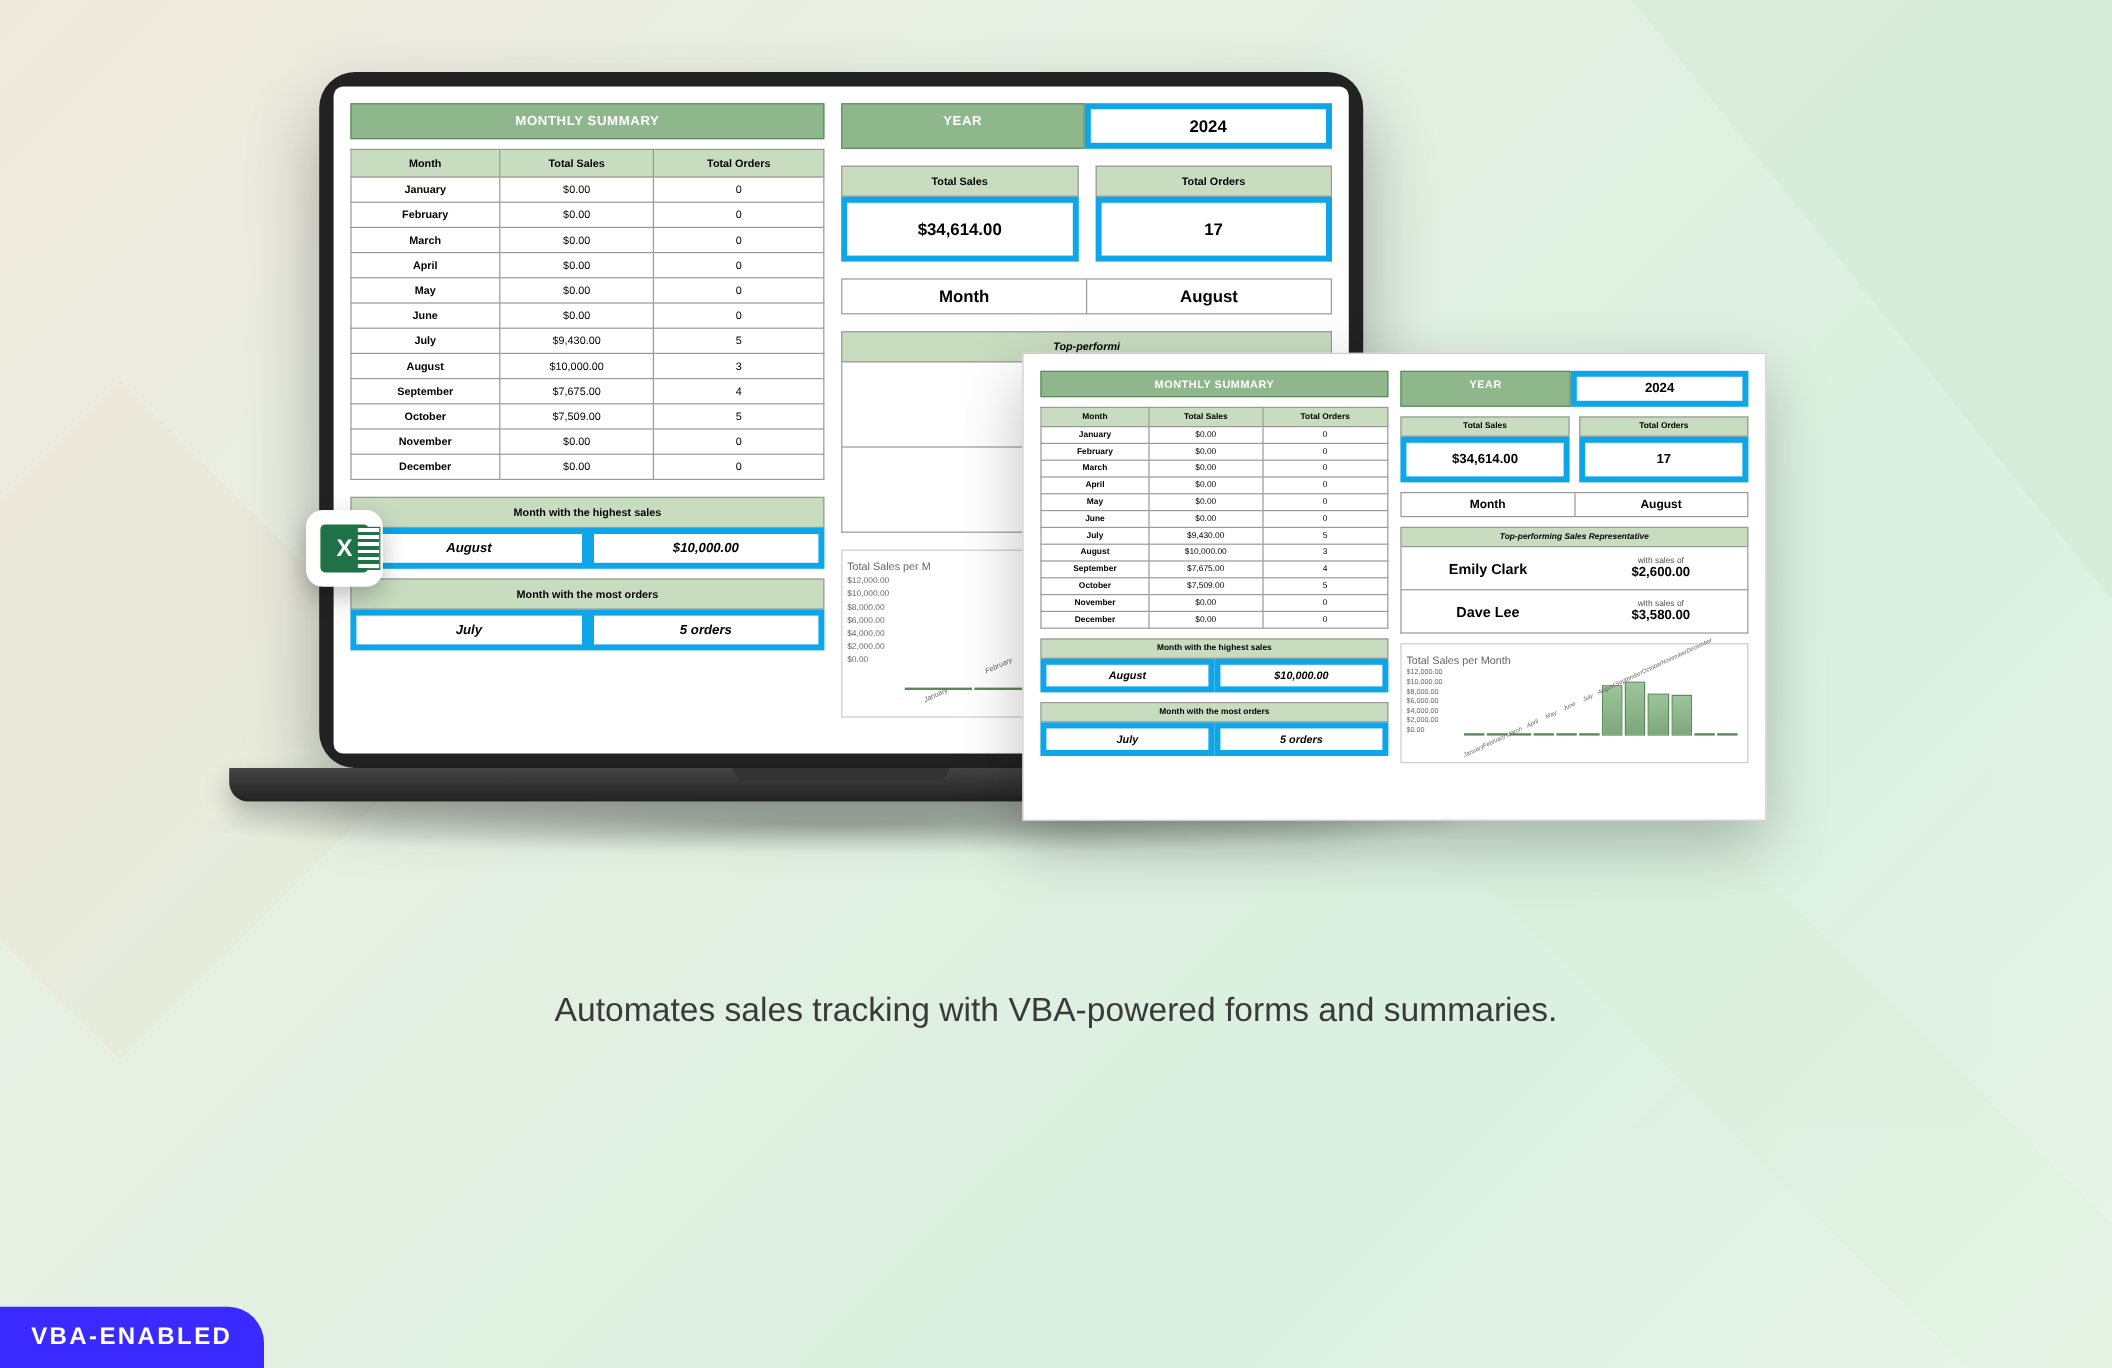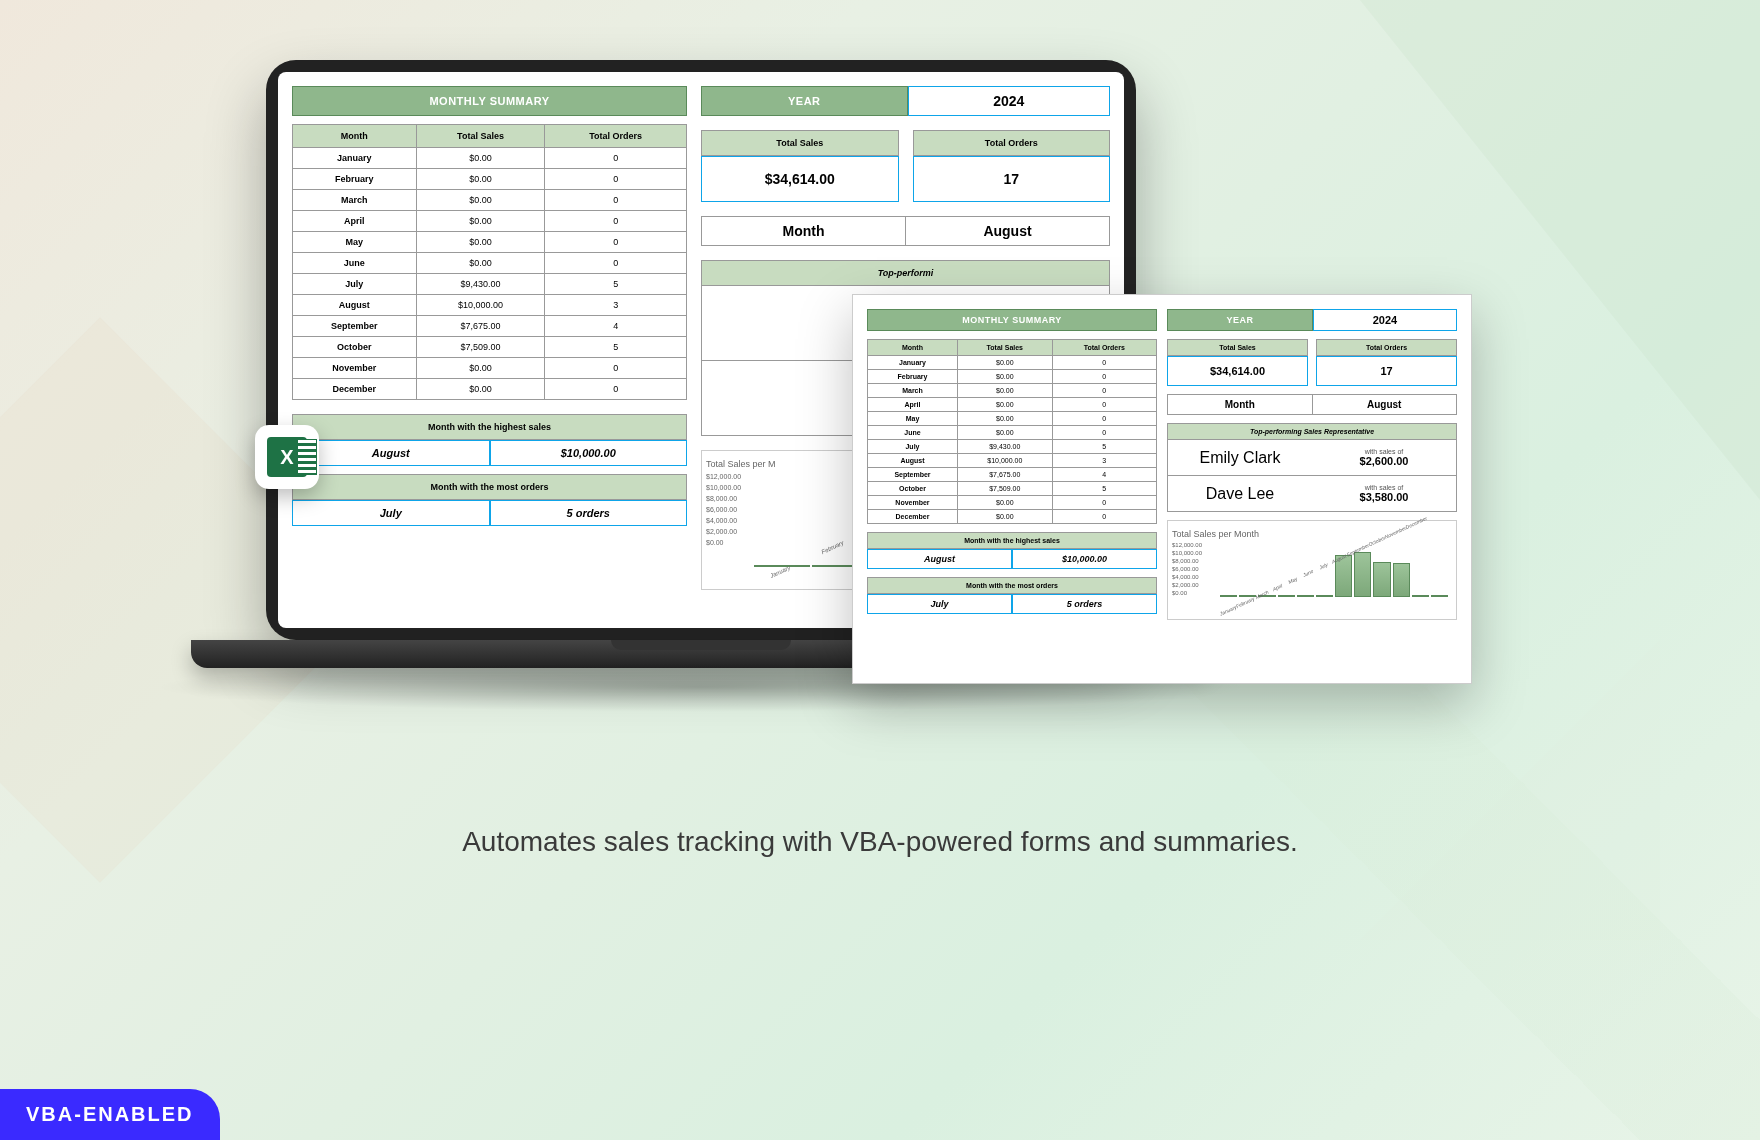--- a/index.html
+++ b/index.html
@@ -17,21 +17,21 @@
 .lap-base{width:1020px;height:28px;background:linear-gradient(#444,#222);margin-left:-75px;border-radius:0 0 16px 16px;box-shadow:0 10px 20px rgba(0,0,0,.25)}
 .lap-notch{width:180px;height:10px;background:#333;margin:0 auto;border-radius:0 0 12px 12px}
 .shadow{width:1100px;height:50px;margin:-6px 0 0 -115px;background:radial-gradient(ellipse,rgba(0,0,0,.25),transparent 70%);border-radius:50%}
 
 
 .ss{display:flex;gap:14px}
 .ss-left{flex:0 0 395px}
 .ss-right{flex:1}
 .hdr{background:#8fb78c;color:#fff;font-weight:bold;text-align:center;padding:8px;border:1px solid #5a8a5a;font-size:11px;letter-spacing:.5px}
 .hdr2{background:#c8dcc0;font-weight:bold;text-align:center;padding:7px;border:1px solid #999;font-size:9px}
-.cell{border:1px solid #0ea5e9;padding:6px;text-align:center;font-size:9px}
+.cell{border:5px solid #0ea5e9;padding:6px;text-align:center;font-size:9px}
 .tbl{width:100%;border-collapse:collapse}
 .tbl th{background:#c8dcc0;font-weight:bold;padding:6px;border:1px solid #999;font-size:9px}
 .tbl td{border:1px solid #999;padding:5px;text-align:center;font-size:9px}
 .tbl td:first-child{font-weight:bold}
 .white{background:#fff}
 .yr-row{display:flex}
 .yr-row>div{flex:1}
 .mt{margin-top:14px}
 .mt2{margin-top:8px}
 .big{font-size:14px;font-weight:bold}
@@ -57,21 +57,21 @@
 .card .tbl th{font-size:7px;padding:4px}
 .card .tbl td{font-size:7px;padding:3px}
 .card .cell{font-size:8px;padding:4px}
 .card .big{font-size:11px}
 .card .bold-i{font-size:9px}
 .card .chart-area{height:100px;margin-top:8px}
 .card .y-axis{font-size:6px;line-height:8px}
 .card .x-axis{font-size:5px}
 .rep-row{display:flex;align-items:center;border:1px solid #999}
 .rep-row>div{flex:1;padding:8px;text-align:center}
-.rep-name{font-weight:normal;font-size:16px}
+.rep-name{font-weight:bold;font-size:12px}
 .rep-sub{font-size:7px;color:#555}
 .rep-val{font-weight:bold;font-size:11px}
 
 
 .title{position:absolute;left:0;right:0;top:808px;text-align:center}
 .title h1{font-size:78px;font-weight:900;letter-spacing:-1px;color:#2a2a2a;font-family:"Arial Black",Arial,sans-serif}
 .title .orange{color:#e8866a}
 .subtitle{font-size:28px;color:#3a3a3a;margin-top:18px}
 
 

